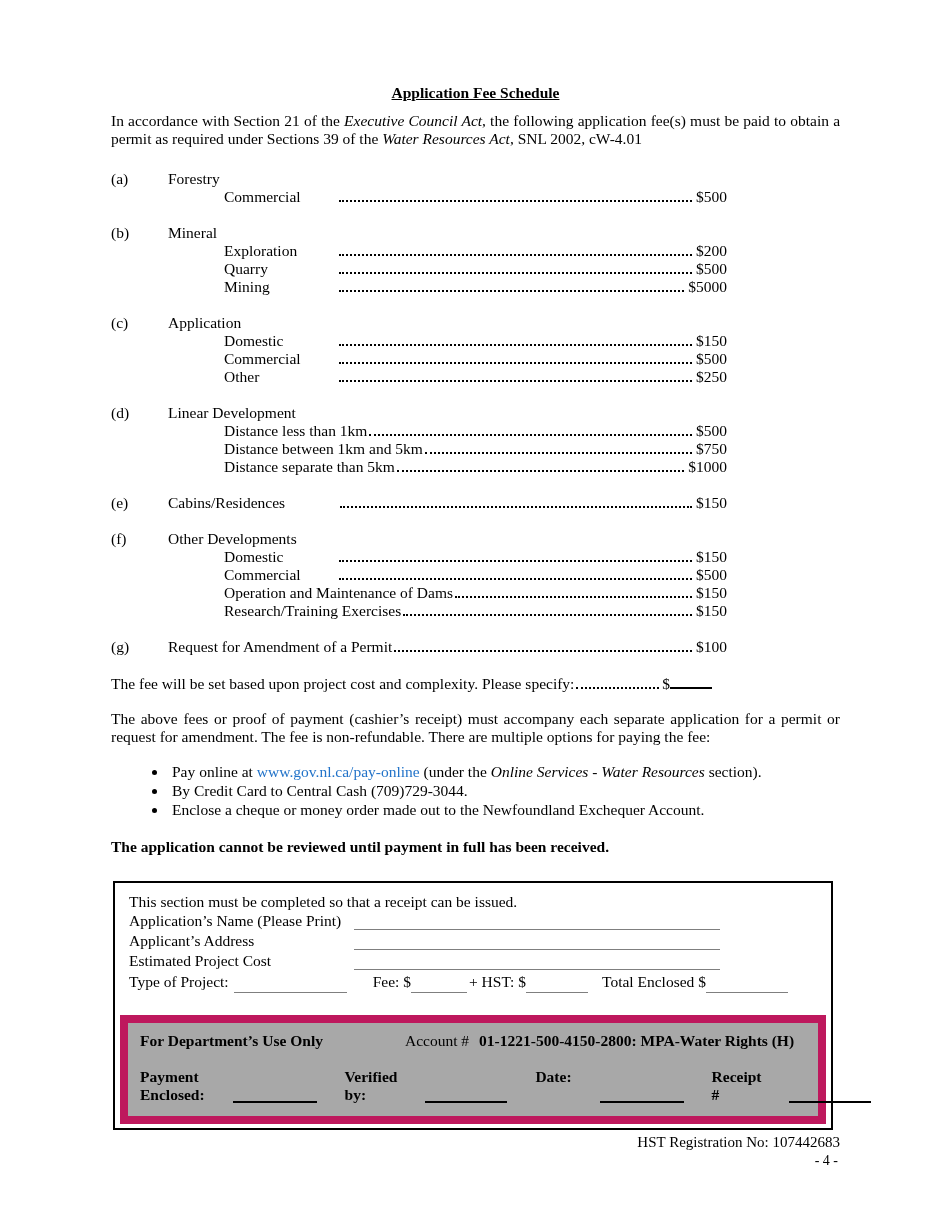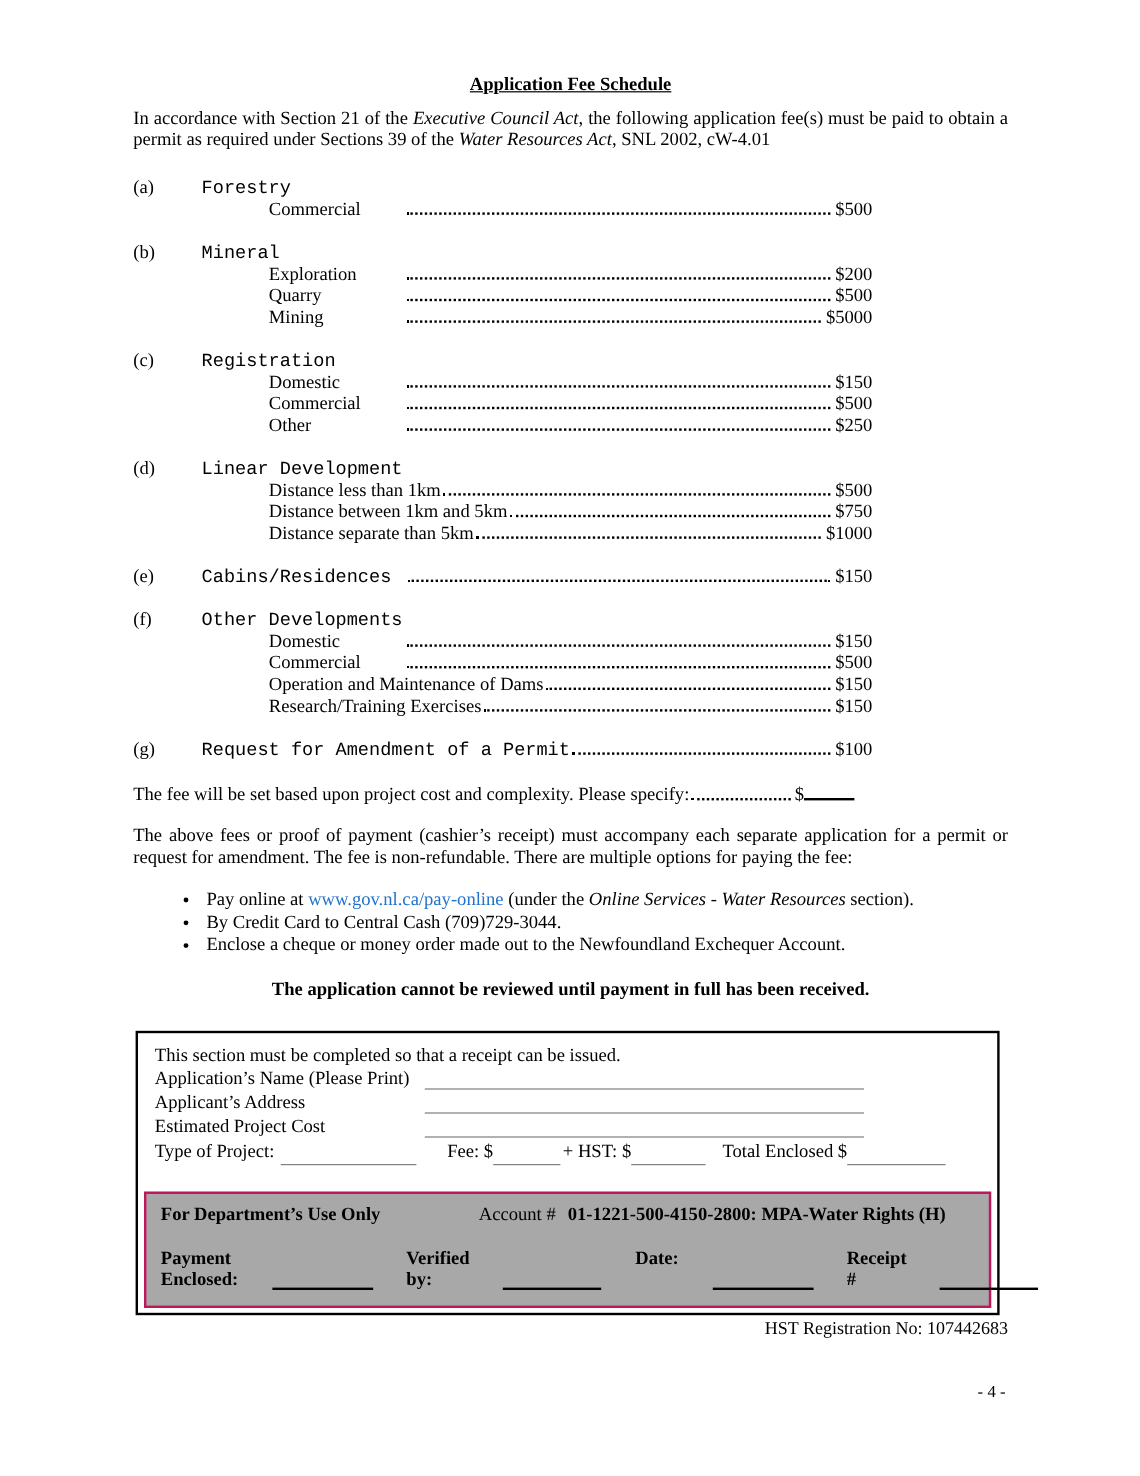--- a/index.html
+++ b/index.html
@@ -11,52 +11,52 @@
   .page{
     position:relative;
     width:950px;height:1230px;
     background:#fff;
     font-family:"Liberation Serif", serif;
     font-size:15.5px;
     line-height:18px;
     color:#000;
     overflow:hidden;
   }
-  .content{padding:62px 110px 0 111px;}
+  .content{padding:84px 110px 0 111px;}
   .title{
     text-align:center;
     font-weight:bold;
     text-decoration:underline;
     margin:0 0 10px 0;
   }
   .intro{ text-align:justify; margin:0 0 0 0;}
   .fees{ width:616px; margin-top:22px;}
   .fee-group{ margin-bottom:18px;}
   .fee-line{ display:flex; align-items:baseline; height:18px;}
   .col-letter{ width:57px; flex:0 0 57px;}
-  .cat-label{ flex:0 0 auto;font-family:Liberation Mono, monospace;}
+  .cat-label{ flex:0 0 auto;}
   .cat-label.with-amount{ min-width:170px;}
   .fee-sub{ padding-left:113px;}
   .sub-label{ min-width:113px; flex:0 0 auto;}
   .leader{
     flex:1 1 auto;
     border-bottom:2px dotted #000;
     margin:0 2px 3px 2px;
     min-width:10px;
   }
   .amount{ flex:0 0 auto; padding-left:2px;}
   .works{ margin-top:18px;}
   .specify-line{ display:flex; align-items:baseline; width:601px; height:18px;text-align:right;}
   .specify-leader{ flex:1 1 auto; border-bottom:2px dotted #000; margin:0 3px 3px 2px;}
   .specify-blank{ flex:0 0 42px; border-bottom:2px solid #000; height:13px;}
   .pay-para{ text-align:justify; margin-top:18px;}
   ul.pay-options{ margin:0; padding-left:57px; line-height:19px;}
   ul.pay-options li{ padding-left:4px; margin:0;}
   .link{ color:var(--link); cursor:pointer;}
-  .bold-note{ font-weight:bold; margin-top:19px;text-align:center;}
+  .bold-note{ font-weight:bold; margin-top:19px;}
   .receipt-box{
     box-sizing:border-box;
     width:720px;
     margin-top:25px;
     margin-left:2px;
     border:2px solid #000;
     padding:9px 14px 4px 14px;
   }
   .rb-heading{ font-weight:normal; line-height:20px;}
   .rb-row{ display:flex; align-items:baseline; height:20px;}
@@ -75,21 +75,21 @@
   }
   .tb1{ flex:0 0 113px; margin-left:5px;}
   .tb2{ flex:0 0 56px;}
   .tb3{ flex:0 0 62px;}
   .tb4{ flex:0 0 82px;}
   .t-fee{ margin-left:26px;}
   .t-hst{ margin-left:2px;}
   .t-total{ margin-left:14px;}
   .dept-box{
     box-sizing:border-box;
-    border:2px solid #be185d;
+    border:8px solid #be185d;
     background:var(--boxgray);
     margin:20px -9px 0 -9px;
     padding:9px 12px 12px 12px;
   }
   .dept-line1{ display:flex; align-items:baseline;}
   .dept-title{ font-weight:bold;}
   .acct-label{ margin-left:82px;}
   .acct-value{ font-weight:bold; margin-left:10px;}
   .dept-line2{ display:flex; align-items:baseline; margin-top:18px; font-weight:bold;gap:20px;}
   .k-blank{
@@ -155,21 +155,21 @@
         <div class="fee-line fee-sub">
           <span class="sub-label">Mining</span>
           <span class="leader"></span>
           <span class="amount">$5000</span>
         </div>
       </div>
 
       <div class="fee-group">
         <div class="fee-line">
           <span class="col-letter">(c)</span>
-          <span class="cat-label">Registration</span>
+          <span class="cat-label">Application</span>
         </div>
         <div class="fee-line fee-sub">
           <span class="sub-label">Domestic</span>
           <span class="leader"></span>
           <span class="amount">$150</span>
         </div>
         <div class="fee-line fee-sub">
           <span class="sub-label">Commercial</span>
           <span class="leader"></span>
           <span class="amount">$500</span>

